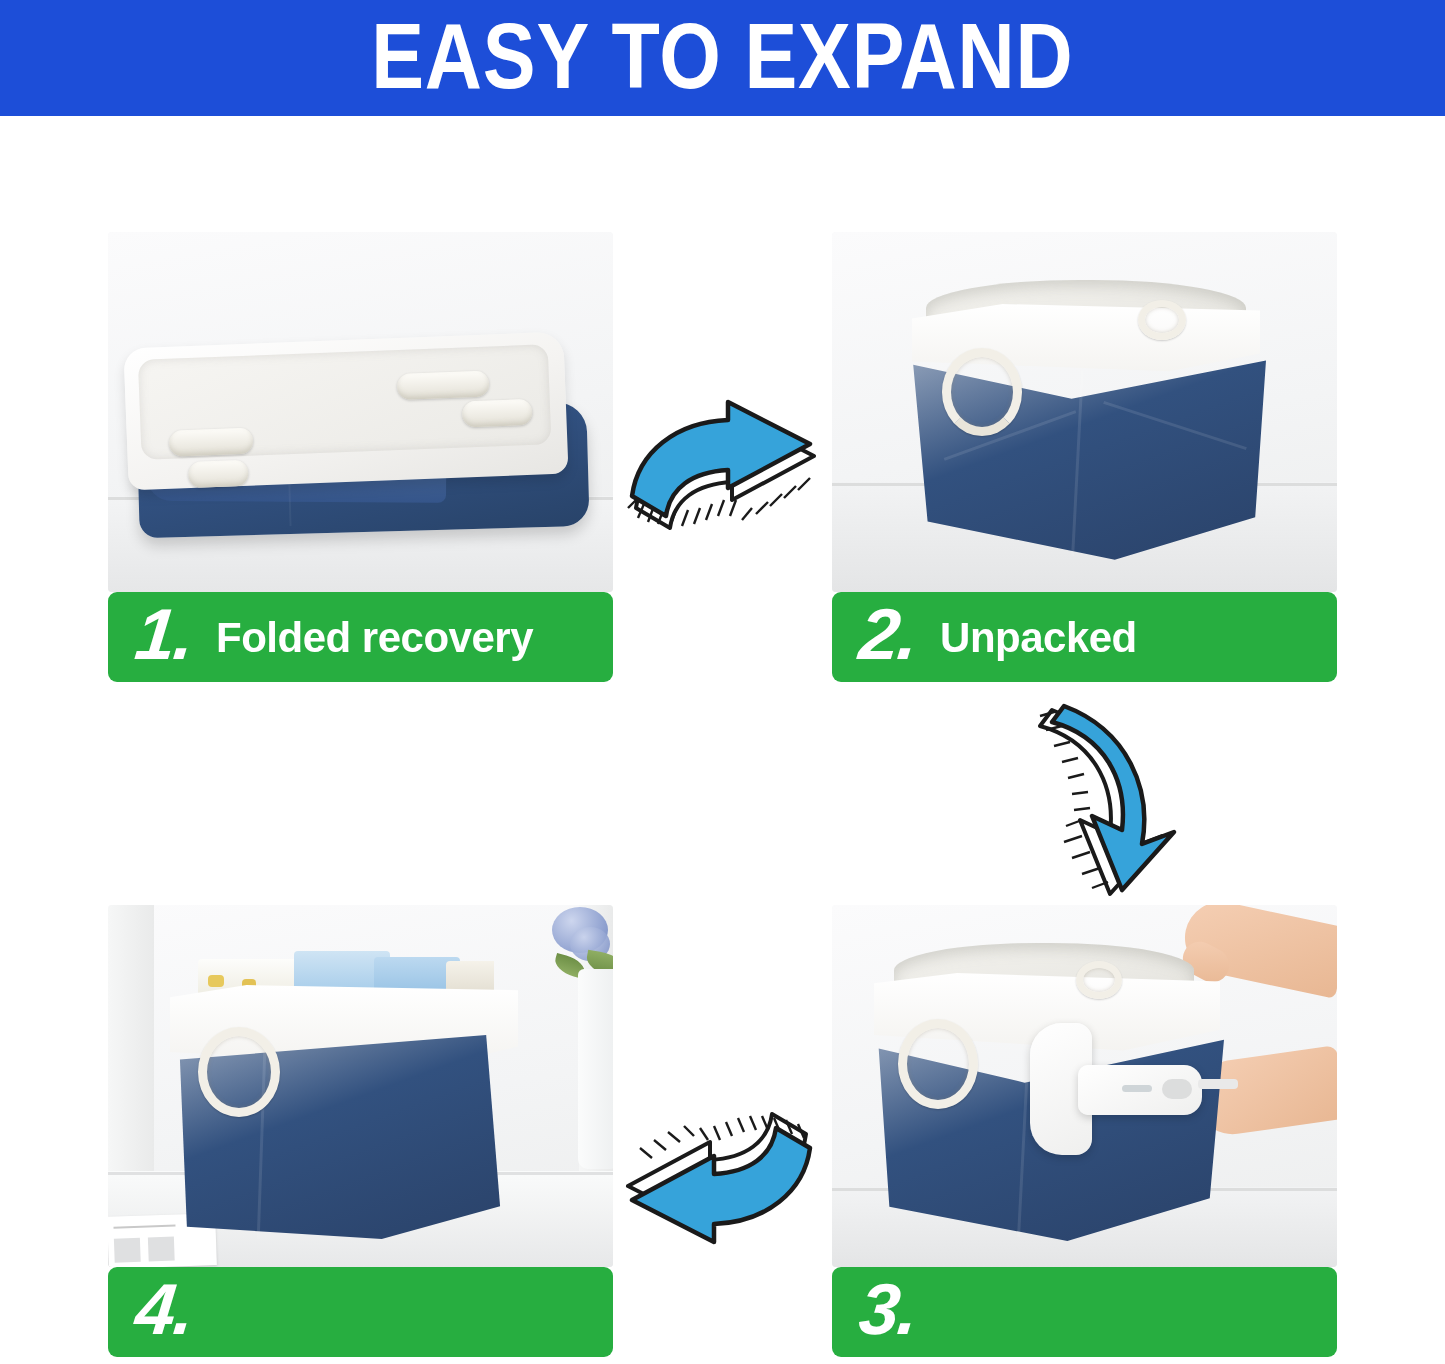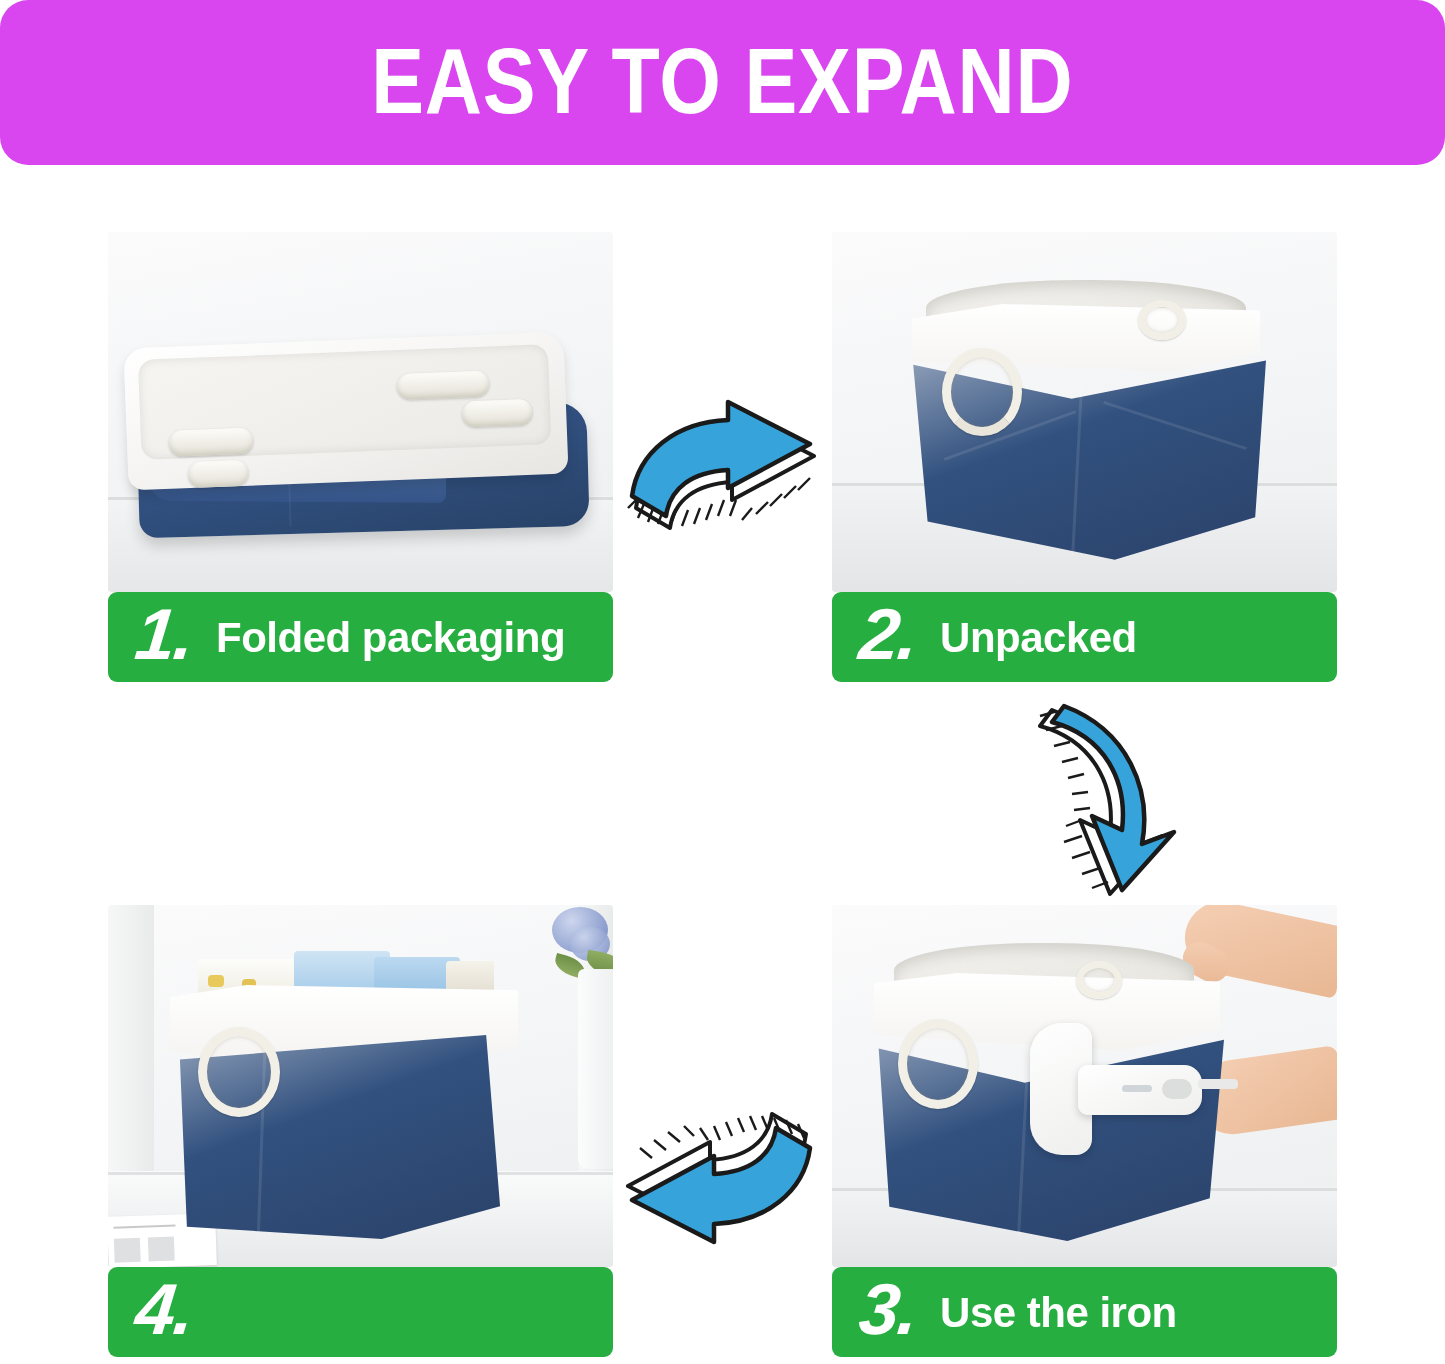--- a/index.html
+++ b/index.html
@@ -14,26 +14,25 @@
     position: relative;
     overflow: hidden;
   }
 
   
   .header-banner {
     position: absolute;
     left: 0;
     top: 0;
     width: 1445px;
-    height: 165px;
-    background: #d946ef;
+    height: 116px;
+    background: #1d4ed8;
     display: flex;
     align-items: center;
     justify-content: center;
-    border-radius: 28px;
   }
   .header-title {
     color: #ffffff;
     font-family: "Liberation Sans Narrow", "Liberation Sans", sans-serif;
     font-size: 92px;
     font-weight: bold;
     letter-spacing: 1px;
     line-height: 1;
     transform: scaleX(0.86);
     transform-origin: center center;
@@ -253,21 +252,21 @@
         <div class="p1-knot" style="left:42px;  top:84px; width:84px;"></div>
         <div class="p1-knot" style="left:60px;  top:116px;width:60px;"></div>
         <div class="p1-knot" style="left:272px; top:36px; width:92px;"></div>
         <div class="p1-knot" style="left:336px; top:66px; width:70px;"></div>
       </div>
     </div>
   </div>
 
   <div class="panel-label">
     <span class="label-num">1.</span>
-    <span class="label-text">Folded packaging</span>
+    <span class="label-text">Folded recovery</span>
   </div>
 </div>
 
 <div class="panel" id="panel-2">
   <div class="panel-photo">
     <div class="scene">
       <div class="floor" style="height:110px;"></div>
       <div class="floor-edge" style="bottom:106px;"></div>
 
       <div class="basket" style="left:68px; top:42px; width:372px; height:290px;">
@@ -378,21 +377,20 @@
         <div class="iron-body" style="left:48px; top:42px; width:124px; height:50px; border-radius:10px 18px 18px 10px;"></div>
         <div style="position:absolute; left:132px; top:56px; width:30px; height:20px; background:#dcdddd; border-radius:10px;"></div>
         <div style="position:absolute; left:92px; top:62px; width:30px; height:7px; background:#cfd5d8; border-radius:4px;"></div>
         <div class="cord" style="left:168px; top:56px; width:40px; height:10px;"></div>
       </div>
     </div>
   </div>
 
   <div class="panel-label">
     <span class="label-num">3.</span>
-    <span class="label-text">Use the iron</span>
   </div>
 </div>
 
 <div class="arrow" style="left:618px; top:392px; width:204px; height:140px;">
   <svg viewBox="0 0 204 140" width="204" height="140" aria-hidden="true">
     <g>
 
       <path d="M14 104 C20 60 58 30 110 28 L110 10 L192 52 L110 96 L110 78 C74 80 52 96 48 124 Z" transform="translate(4,12)" fill="#ffffff" stroke="#1a1a1a" stroke-width="4" stroke-linejoin="round"></path>
       <g stroke="#1a1a1a" stroke-width="2.4">
         <line x1="20" y1="126" x2="26" y2="112"></line>

